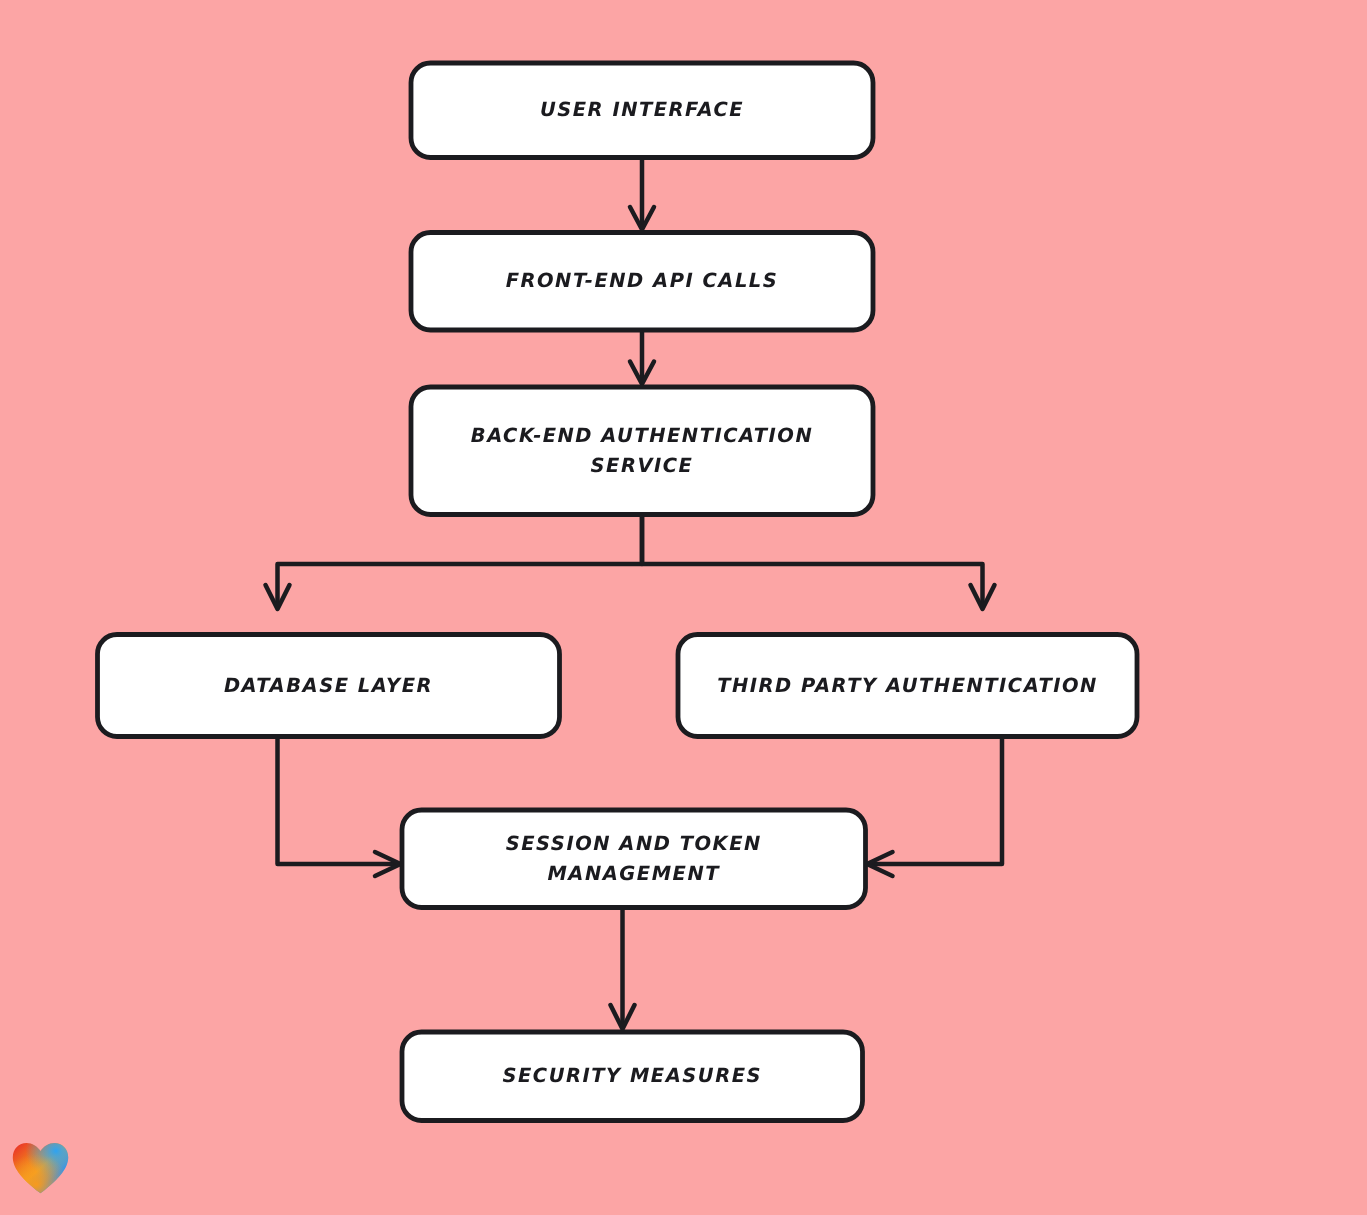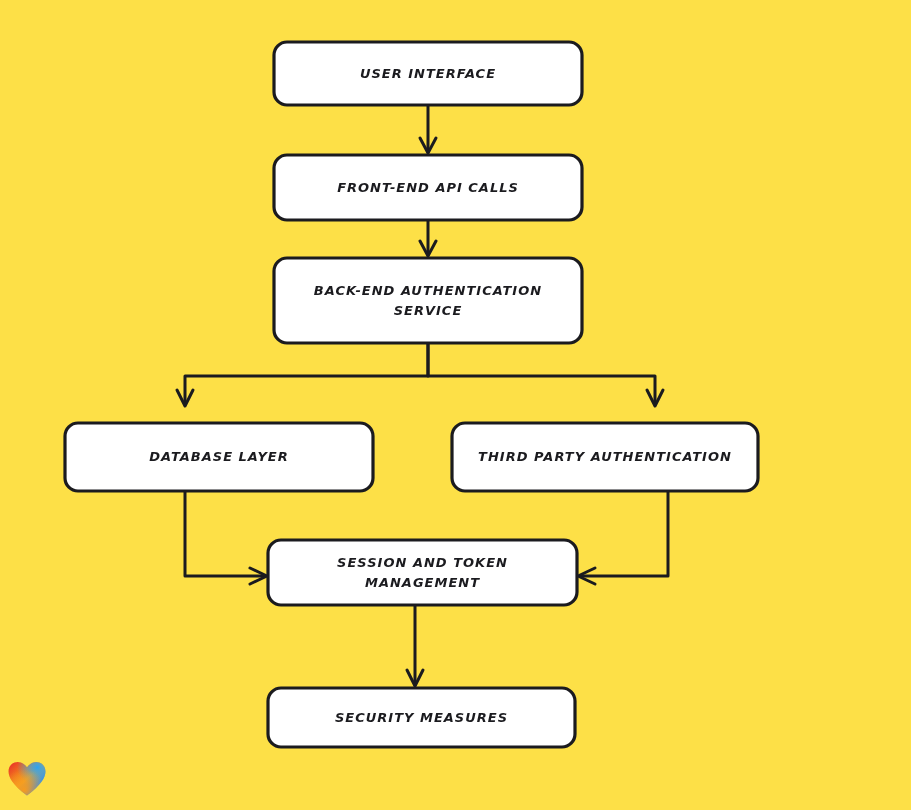--- a/index.html
+++ b/index.html
@@ -5,21 +5,21 @@
 <style>
   html, body {
     margin: 0;
     padding: 0;
     background: #ffffff;
   }
   #canvas {
     position: relative;
     width: 911px;
     height: 810px;
-    background: #fde047;
+    background: #fca5a5;
     overflow: hidden;
     font-family: "DejaVu Sans", sans-serif;
   }
   #diagram-svg {
     position: absolute;
     left: 0;
     top: 0;
     width: 911px;
     height: 810px;
   }

